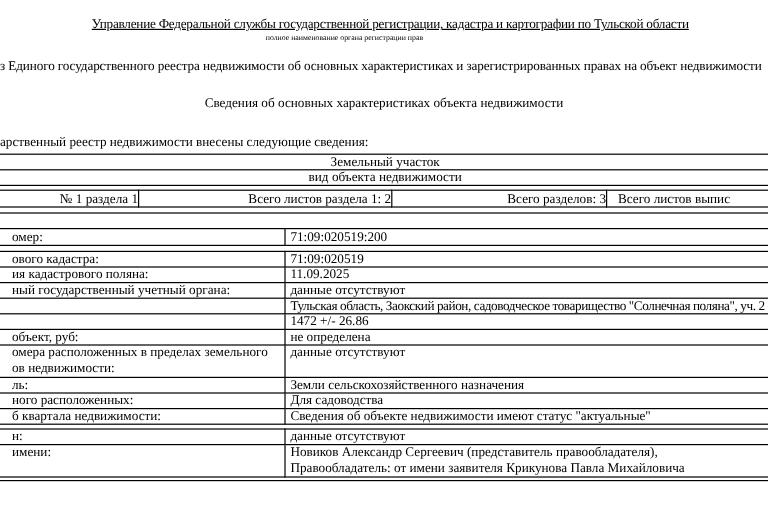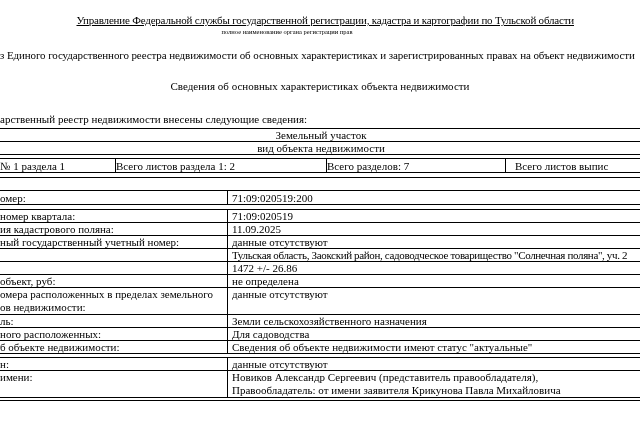--- a/index.html
+++ b/index.html
@@ -12,28 +12,28 @@
   .doc-line{top:49px;left:0;white-space:nowrap;letter-spacing:-0.1px;}
   .sec-title{top:80px;left:0;width:640px;text-align:center;white-space:nowrap;}
   .intro-line{top:101px;left:0;white-space:nowrap;margin-top:12px;}
   table{position:absolute;left:0;width:700px;border-collapse:collapse;table-layout:fixed;}
   td{border:1px solid #000;padding:0;overflow:hidden;white-space:nowrap;
      font-size:11px;vertical-align:middle;}
   .t-top{top:128px;}
   .t-top td{border-left:none;border-right:none;text-align:center;height:12px;
             padding-right:58px;}
   .t-sheet{top:158px;}
-  .t-sheet td{height:13px;text-align:left;}
+  .t-sheet td{height:13px;text-align:right;}
   .t-sheet td.first{border-left:none;}
   .t-sheet td.last{border-right:none;text-align:left;padding-left:9px;}
   .t2{top:190px;}
   .t2 td{height:13px;}
   .t3{top:209px;}
   .t4{top:357px;}
-  td.lbl{border-left:none;padding-left:0;}
+  td.lbl{border-left:none;padding-left:10px;}
   td.val{border-right:none;padding-left:4px;}
   .h13 td{height:12px;}
   .h27 td{height:26px;}
   .ml{white-space:pre-line;line-height:13px;vertical-align:middle;}
   .tight{letter-spacing:-0.35px;}
   .rule{position:absolute;left:0;width:640px;height:1px;background:#000;}
   .rule-a{top:177px;}
   .rule-b{top:400px;}
 </style>
 </head>
@@ -56,48 +56,48 @@
           <td>вид объекта недвижимости</td>
         </tr>
   </tbody>
     </table>
 
   <table class="t-sheet">
     <tbody>
         <tr>
       <td class="first" style="width:115px">№ 1 раздела 1</td>
       <td style="width:210px">Всего листов раздела 1: 2</td>
-      <td style="width:178px">Всего разделов: 7</td>
+      <td style="width:178px">Всего разделов: 3</td>
       <td class="last">Всего листов выпис</td>
     </tr>
   </tbody>
     </table>
   <div class="rule rule-a"></div>
 
   <table class="t2">
     <tbody>
         <tr>
       <td class="lbl" style="width:227px">омер:</td>
       <td class="val">71:09:020519:200</td>
     </tr>
   </tbody>
     </table>
 
   <table class="t3">
     <tbody>
         <tr class="h13">
-      <td class="lbl" style="width:227px">номер квартала:</td>
+      <td class="lbl" style="width:227px">ового кадастра:</td>
       <td class="val">71:09:020519</td>
     </tr>
     <tr class="h13">
       <td class="lbl">ия кадастрового поляна:</td>
       <td class="val">11.09.2025</td>
     </tr>
     <tr class="h13">
-      <td class="lbl">ный государственный учетный номер:</td>
+      <td class="lbl">ный государственный учетный органа:</td>
       <td class="val">данные отсутствуют</td>
     </tr>
     <tr class="h13">
       <td class="lbl"></td>
       <td class="val tight">Тульская область, Заокский район, садоводческое товарищество "Солнечная поляна", уч. 2</td>
     </tr>
     <tr class="h13">
       <td class="lbl"></td>
       <td class="val">1472 +/- 26.86</td>
     </tr>
@@ -112,21 +112,21 @@
     </tr>
     <tr class="h13">
       <td class="lbl">ль:</td>
       <td class="val">Земли сельскохозяйственного назначения</td>
     </tr>
     <tr class="h13">
       <td class="lbl">ного расположенных:</td>
       <td class="val">Для садоводства</td>
     </tr>
     <tr class="h13">
-      <td class="lbl">б объекте недвижимости:</td>
+      <td class="lbl">б квартала недвижимости:</td>
       <td class="val">Сведения об объекте недвижимости имеют статус "актуальные"</td>
     </tr>
   </tbody>
     </table>
 
   <table class="t4">
     <tbody>
         <tr class="h13">
       <td class="lbl" style="width:227px">н:</td>
       <td class="val">данные отсутствуют</td>

